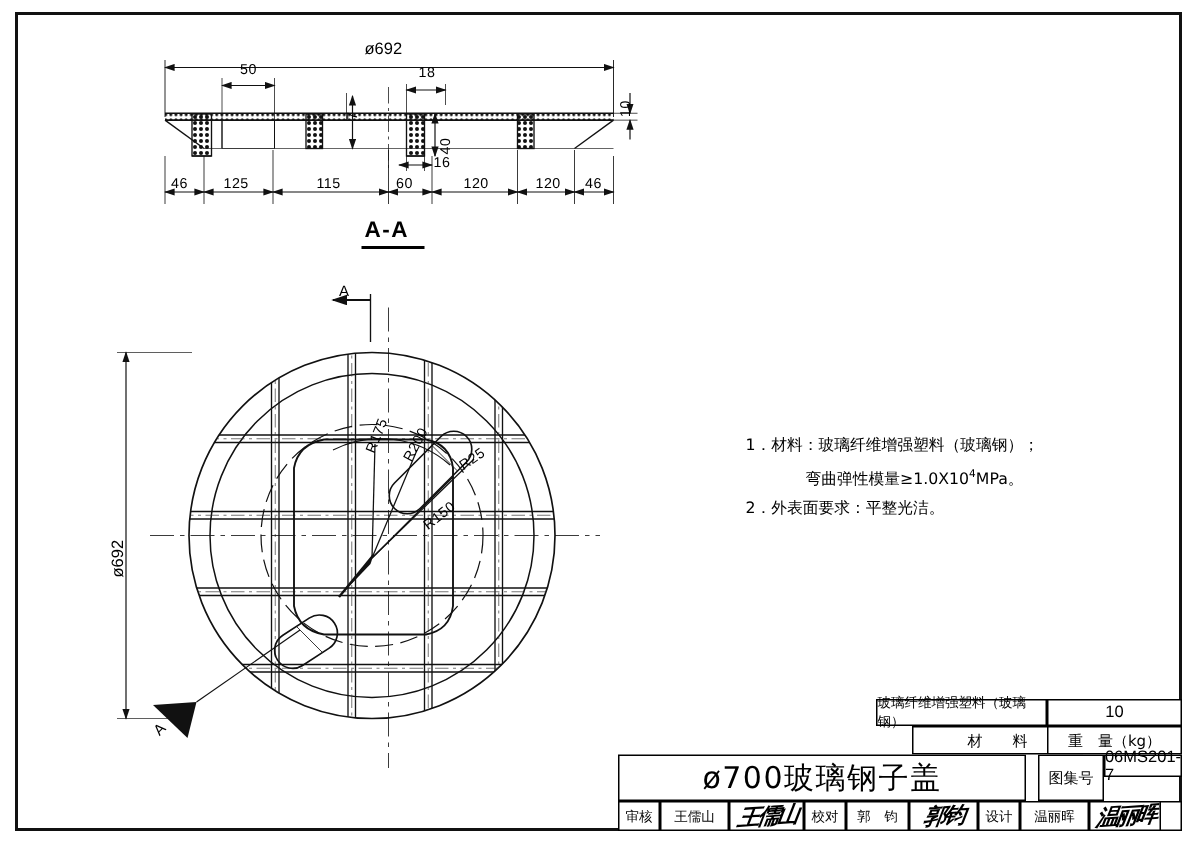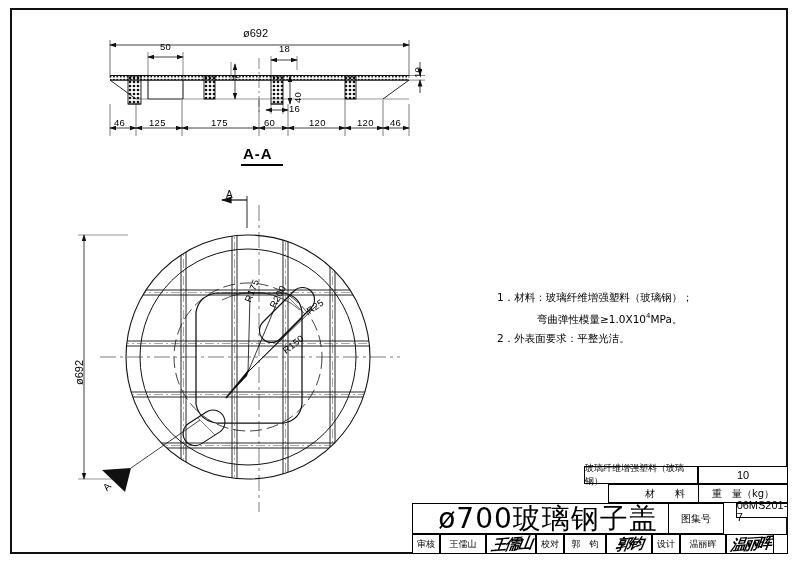--- a/index.html
+++ b/index.html
@@ -27,21 +27,21 @@
   .ind1{padding-left:0;}
   .ind2{padding-left:40px;}
   sup{font-size:7px;vertical-align:super;}
 
   
   .tb{position:absolute;border:1px solid #000;box-sizing:border-box;
       display:flex;align-items:center;justify-content:center;
       font-size:10px;font-family:"DejaVu Sans",sans-serif;background:#fff;}
   .tb.thick{border-width:1.4px;}
   .tb.num{font-family:"Liberation Sans",sans-serif;font-size:11px;}
-  .tb.maintitle{font-size:28px;letter-spacing:1px;font-family:"DejaVu Sans",sans-serif;}
+  .tb.maintitle{font-size:20px;letter-spacing:1px;font-family:"DejaVu Sans",sans-serif;}
   .tb.small{font-size:9px;}
   .sig{font-family:"DejaVu Serif",serif;font-style:italic;font-weight:bold;
        font-size:15px;transform:skewX(-12deg) rotate(-4deg);letter-spacing:-2px;}
 </style>
 </head>
 <body>
 
 <div id="sheet">
 
   <div class="frame"></div>
@@ -230,21 +230,21 @@
   <div class="txt dim" style="left:279px;top:44px;">18</div>
 
   <div class="txt dim rot90" style="left:293px;top:103px;">40</div>
 
   <div class="txt dim" style="left:289px;top:104px;">16</div>
 
   <div class="txt dim rot90" style="left:413px;top:78px;">10</div>
 
   <div class="txt dim" style="left:114px;top:118px;">46</div>
   <div class="txt dim" style="left:149px;top:118px;">125</div>
-  <div class="txt dim" style="left:211px;top:118px;">175</div>
+  <div class="txt dim" style="left:211px;top:118px;">115</div>
   <div class="txt dim" style="left:264px;top:118px;">60</div>
   <div class="txt dim" style="left:309px;top:118px;">120</div>
   <div class="txt dim" style="left:357px;top:118px;">120</div>
   <div class="txt dim" style="left:390px;top:118px;">46</div>
 
   <div class="txt sectlabel" style="left:243px;top:146px;">A-A</div>
   <div class="sectrule" style="left:241px;top:164px;width:42px;"></div>
 
   <div class="txt" style="left:226px;top:190px;font-size:10px;">A</div>
   <div class="txt" style="left:104px;top:482px;font-size:10px;transform:rotate(-45deg);">A</div>
@@ -262,21 +262,21 @@
     <div class="ind1">2．外表面要求：平整光洁。</div>
   </div>
 
   <div class="tb small" style="left:584px;top:466px;width:114px;height:18px;">玻璃纤维增强塑料（玻璃钢）</div>
   <div class="tb num" style="left:698px;top:466px;width:90px;height:18px;">10</div>
   <div class="tb" style="left:608px;top:484px;width:114px;height:19px;">材　　料</div>
   <div class="tb" style="left:698px;top:484px;width:90px;height:19px;">重　量（kg）</div>
 
   <div class="tb maintitle thick" style="left:412px;top:503px;width:272px;height:31px;">ø700玻璃钢子盖</div>
 
-  <div class="tb" style="left:668px;top:503px;width:56px;height:31px;">图集号</div>
+  <div class="tb" style="left:692px;top:503px;width:44px;height:31px;">图集号</div>
   <div class="tb num" style="left:736px;top:503px;width:52px;height:15px;">06MS201-7</div>
   <div class="tb" style="left:684px;top:534px;width:52px;height:20px;">页</div>
   <div class="tb num" style="left:736px;top:534px;width:52px;height:20px;">5</div>
 
   <div class="tb small" style="left:412px;top:534px;width:28px;height:20px;">审核</div>
   <div class="tb small" style="left:440px;top:534px;width:46px;height:20px;">王儒山</div>
   <div class="tb" style="left:486px;top:534px;width:50px;height:20px;overflow:hidden;">
       <span class="sig">王儒山</span>
     </div>
 

